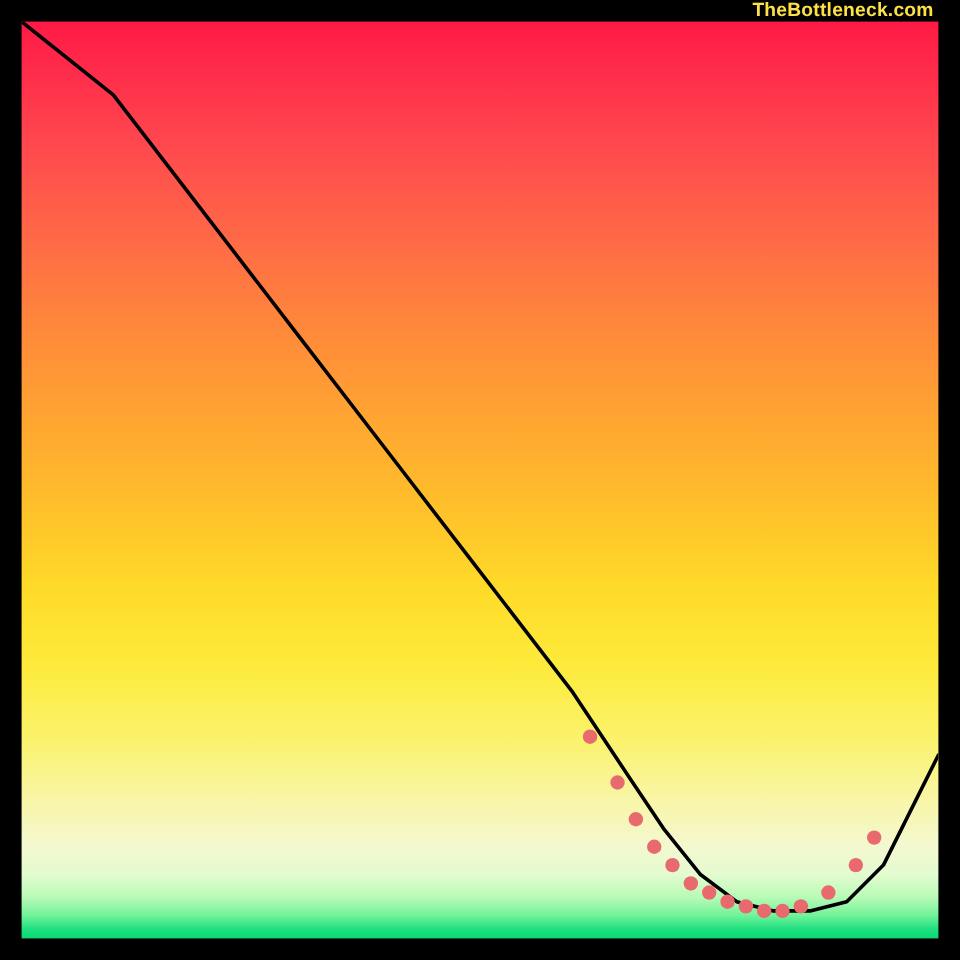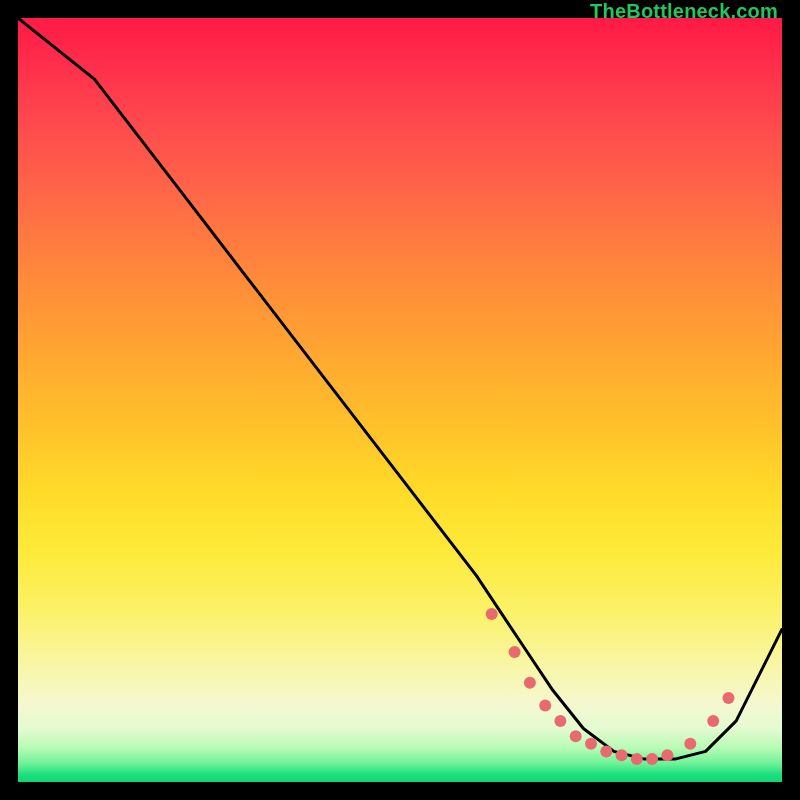--- a/index.html
+++ b/index.html
@@ -42,22 +42,22 @@
       #b8fbb6 95.5%,
       #72f29a 97.5%,
       #1ee07e 99%,
       #0cd873 100%
     );
   }
   .watermark {
     position: absolute;
     top: 0px;
     right: 22px;
-    color: #22c55e;
-    font-size: 20px;
+    color: #fde047;
+    font-size: 16px;
     font-weight: 600;
     letter-spacing: 0.2px;
     z-index: 5;
     user-select: none;
   }
   svg.curve {
     position: absolute;
     left: 0;
     top: 0;
     width: 764px;

